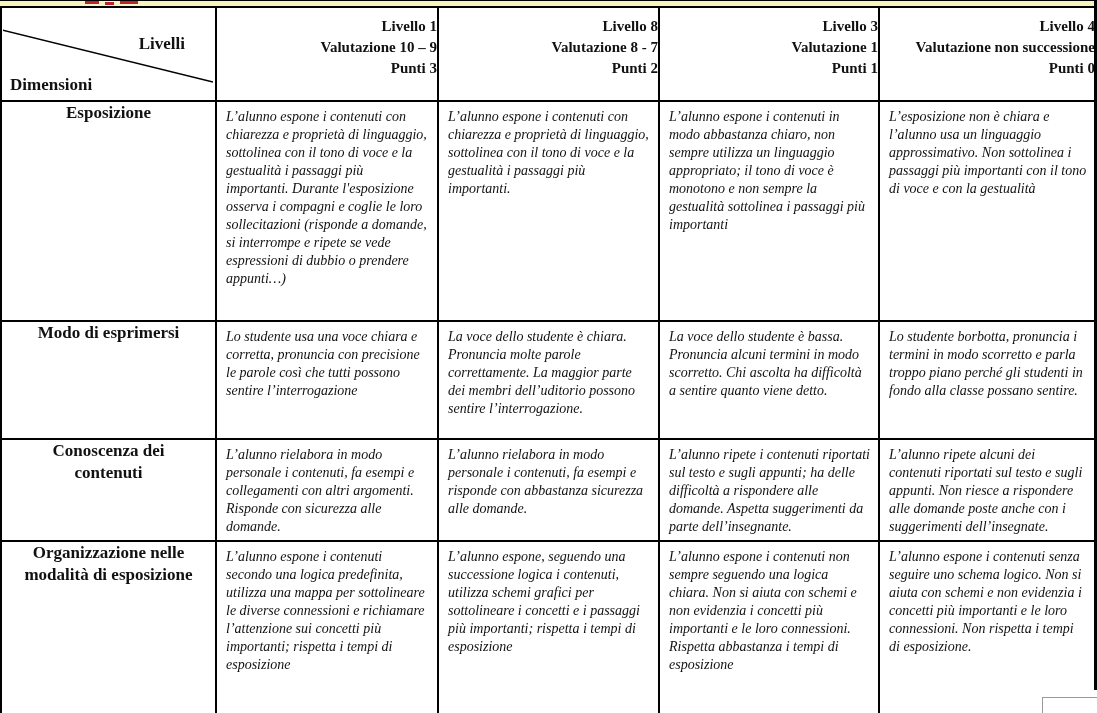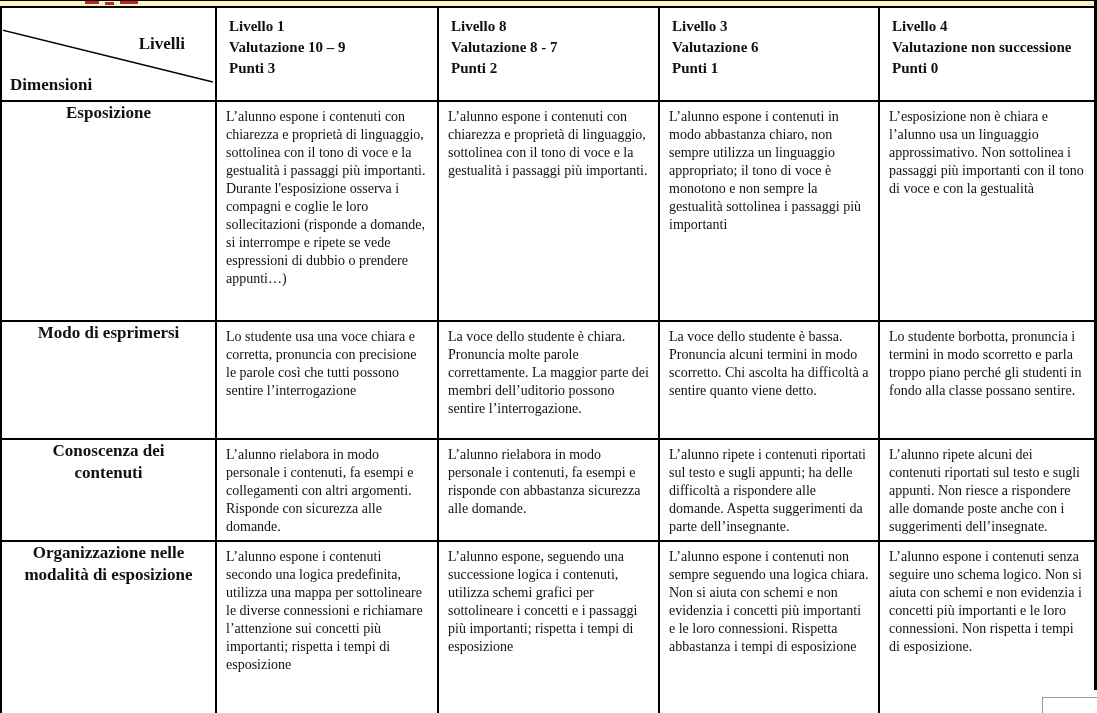--- a/index.html
+++ b/index.html
@@ -52,22 +52,22 @@
   col.c3 { width: 220px; }
   col.c4 { width: 217px; }
 
   tr.hdr    { height: 94px; }
   tr.row-0  { height: 220px; }
   tr.row-1  { height: 118px; margin-left: 12px; }
   tr.row-2  { height: 102px; }
   tr.row-3  { height: 200px; }
 
   td.hcell {
-    text-align: left;
-    padding: 8px 12px 0 12px;
+    text-align: right;
+    padding: 8px 0 0 12px;
   }
   .hl {
     font-weight: bold;
     font-size: 15px;
     line-height: 21px;
   }
   td.corner {
     position: relative;
     padding: 0;
     border-radius: 18px;
@@ -88,20 +88,21 @@
   }
   .dim {
     font-weight: bold;
     font-size: 17px;
     line-height: 22px;
   }
   td.cell { padding: 6px 8px 0 9px; }
   .txt {
     font-size: 14px;
     line-height: 18px;
+    font-style: italic;
   }
   .right-edge {
     position: absolute; top: 0; right: 0;
     width: 3px; height: 690px;
     background: #000;
   }
   .white-patch {
     position: absolute; left: 1085px; top: 690px;
     width: 12px; height: 23px;
     background: #fff;
@@ -145,21 +146,21 @@
       <div class="hl">Valutazione 10 – 9</div>
       <div class="hl">Punti 3</div>
     </td>
     <td class="hcell">
       <div class="hl">Livello 8</div>
       <div class="hl">Valutazione 8 - 7</div>
       <div class="hl">Punti 2</div>
     </td>
     <td class="hcell">
       <div class="hl">Livello 3</div>
-      <div class="hl">Valutazione 6</div>
+      <div class="hl">Valutazione 1</div>
       <div class="hl">Punti 1</div>
     </td>
     <td class="hcell">
       <div class="hl">Livello 4</div>
       <div class="hl">Valutazione non successione</div>
       <div class="hl">Punti 0</div>
     </td>
   </tr>
 
   <tr class="row-0">

